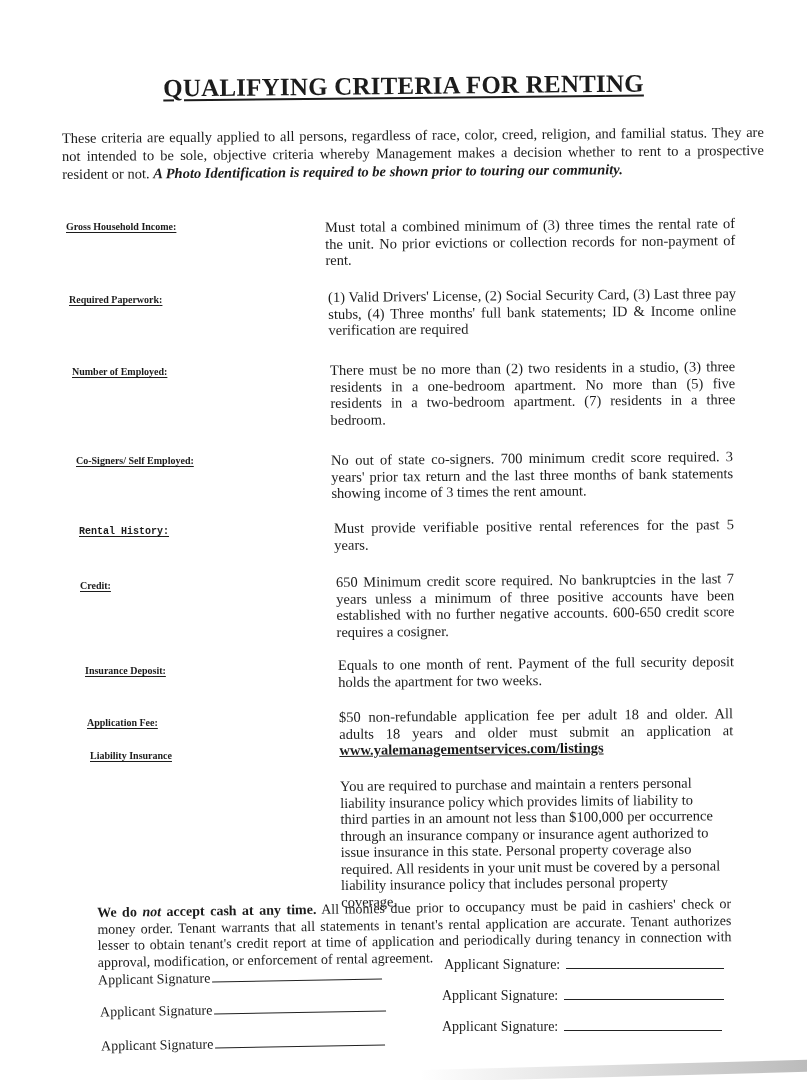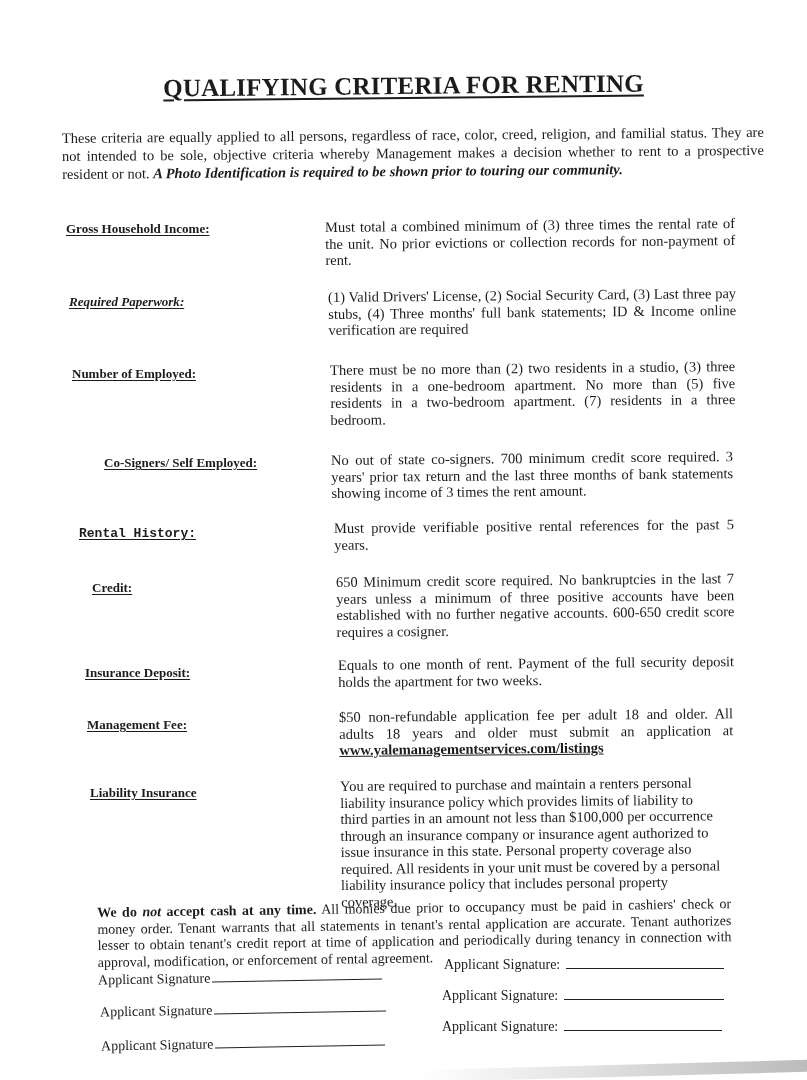--- a/index.html
+++ b/index.html
@@ -16,21 +16,21 @@
     transform: rotate(-0.6deg);
   }
   .intro {
     position: absolute; left: 62px; top: 126px; width: 702px;
     font-size: 14.5px; line-height: 18px; text-align: justify;
     transform: rotate(-0.5deg);
   }
   .intro .emph { font-weight: bold; font-style: italic; }
   .row { position: absolute; left: 0; width: 807px; }
   .label {
-    position: absolute; font-weight: bold; font-size: 13px;
+    position: absolute; font-weight: bold; font-size: 10px;
     text-decoration: underline; text-underline-offset: 2px; white-space: nowrap;
   }
   .label .colon-plain { text-decoration: none; }
   .value {
     position: absolute; font-size: 14.5px; line-height: 16.5px;
     text-align: justify; transform: rotate(-0.55deg); transform-origin: left top;
   }
   .value a, .link {
     font-weight: bold; color: #1c1c1c; text-decoration: underline;
   }
@@ -64,58 +64,58 @@
   <div class="intro">
     <span>These criteria are equally applied to all persons, regardless of race, color, creed, religion, and familial status. They are not intended to be sole, objective criteria whereby Management makes a decision whether to rent to a prospective resident or not. </span><span class="emph">A Photo Identification is required to be shown prior to touring our community.</span>
   </div>
 
   <div class="row">
     <div class="label" style="left:66px; top:221px;">Gross Household Income:</div>
     <div class="value" style="left:325px; top:219px; width:410px;">Must total a combined minimum of (3) three times the rental rate of the unit. No prior evictions or collection records for non-payment of rent.</div>
   </div>
 
   <div class="row">
-    <div class="label" style="left:69px; top:294px;font-style:italic;"><span>Required Paperwork</span><span class="colon-plain">:</span></div>
+    <div class="label" style="left:69px; top:294px;"><span>Required Paperwork</span><span class="colon-plain">:</span></div>
     <div class="value" style="left:328px; top:289px; width:408px;">(1) Valid Drivers' License, (2) Social Security Card, (3) Last three pay stubs, (4) Three months' full bank statements; ID &amp; Income online verification are required</div>
   </div>
 
   <div class="row">
     <div class="label" style="left:72px; top:366px;">Number of Employed:</div>
     <div class="value" style="left:330px; top:362px; width:405px;">There must be no more than (2) two residents in a studio, (3) three residents in a one-bedroom apartment. No more than (5) five residents in a two-bedroom apartment. (7) residents in a three bedroom.</div>
   </div>
 
   <div class="row">
-    <div class="label" style="left:76px; top:455px;margin-left:28px;">Co-Signers/ Self Employed:</div>
+    <div class="label" style="left:76px; top:455px;">Co-Signers/ Self Employed:</div>
     <div class="value" style="left:331px; top:452px; width:402px;">No out of state co-signers. 700 minimum credit score required. 3 years' prior tax return and the last three months of bank statements showing income of 3 times the rent amount.</div>
   </div>
 
   <div class="row">
     <div class="label" style="left:79px; top:526px;font-family:Liberation Mono, monospace;">Rental History:</div>
     <div class="value" style="left:334px; top:520px; width:400px;">Must provide verifiable positive rental references for the past 5 years.</div>
   </div>
 
   <div class="row">
-    <div class="label" style="left:92px; top:580px;">Credit:</div>
+    <div class="label" style="left:80px; top:580px;">Credit:</div>
     <div class="value" style="left:336px; top:574px; width:398px;">650 Minimum credit score required. No bankruptcies in the last 7 years unless a minimum of three positive accounts have been established with no further negative accounts. 600-650 credit score requires a cosigner.</div>
   </div>
 
   <div class="row">
     <div class="label" style="left:85px; top:665px;">Insurance Deposit:</div>
     <div class="value" style="left:338px; top:657px; width:396px;">Equals to one month of rent.  Payment of the full security deposit holds the apartment for two weeks.</div>
   </div>
 
   <div class="row">
-    <div class="label" style="left:87px; top:717px;">Management Fee:</div>
+    <div class="label" style="left:87px; top:717px;">Application Fee:</div>
     <div class="value" style="left:339px; top:709px; width:394px;">
       <span>$50 non-refundable application fee per adult 18 and older.  All adults 18 years and older must submit an application at </span><span class="link">www.yalemanagementservices.com/listings</span>
     </div>
   </div>
 
   <div class="row">
-    <div class="label" style="left:90px; top:785px;text-align:right;">Liability Insurance</div>
+    <div class="label" style="left:90px; top:750px;text-align:right;">Liability Insurance</div>
     <div class="value" style="left:340px; top:778px; width:380px; text-align:left;">You are required to purchase and maintain a renters personal liability insurance policy which provides limits of liability to third parties in an amount not less than $100,000 per occurrence through an insurance company or insurance agent authorized to issue insurance in this state. Personal property coverage also required. All residents in your unit must be covered by a personal liability insurance policy that includes personal property coverage.</div>
   </div>
 
   <div class="notice">
     <span class="strong">We do </span><span class="strong" style="font-style:italic;">not</span><span class="strong"> accept cash at any time.</span><span>  All monies due prior to occupancy must be paid in cashiers' check or money order. Tenant warrants that all statements in tenant's rental application are accurate.  Tenant authorizes lesser to obtain tenant's credit report at time of application and periodically during tenancy in connection with approval, modification, or enforcement of rental agreement.</span>
   </div>
 
   <div class="sig" style="left:98px; top:970px; transform:rotate(-1deg);">
     <span>Applicant Signature</span>
       <span class="line" style="width:170px;"></span>

